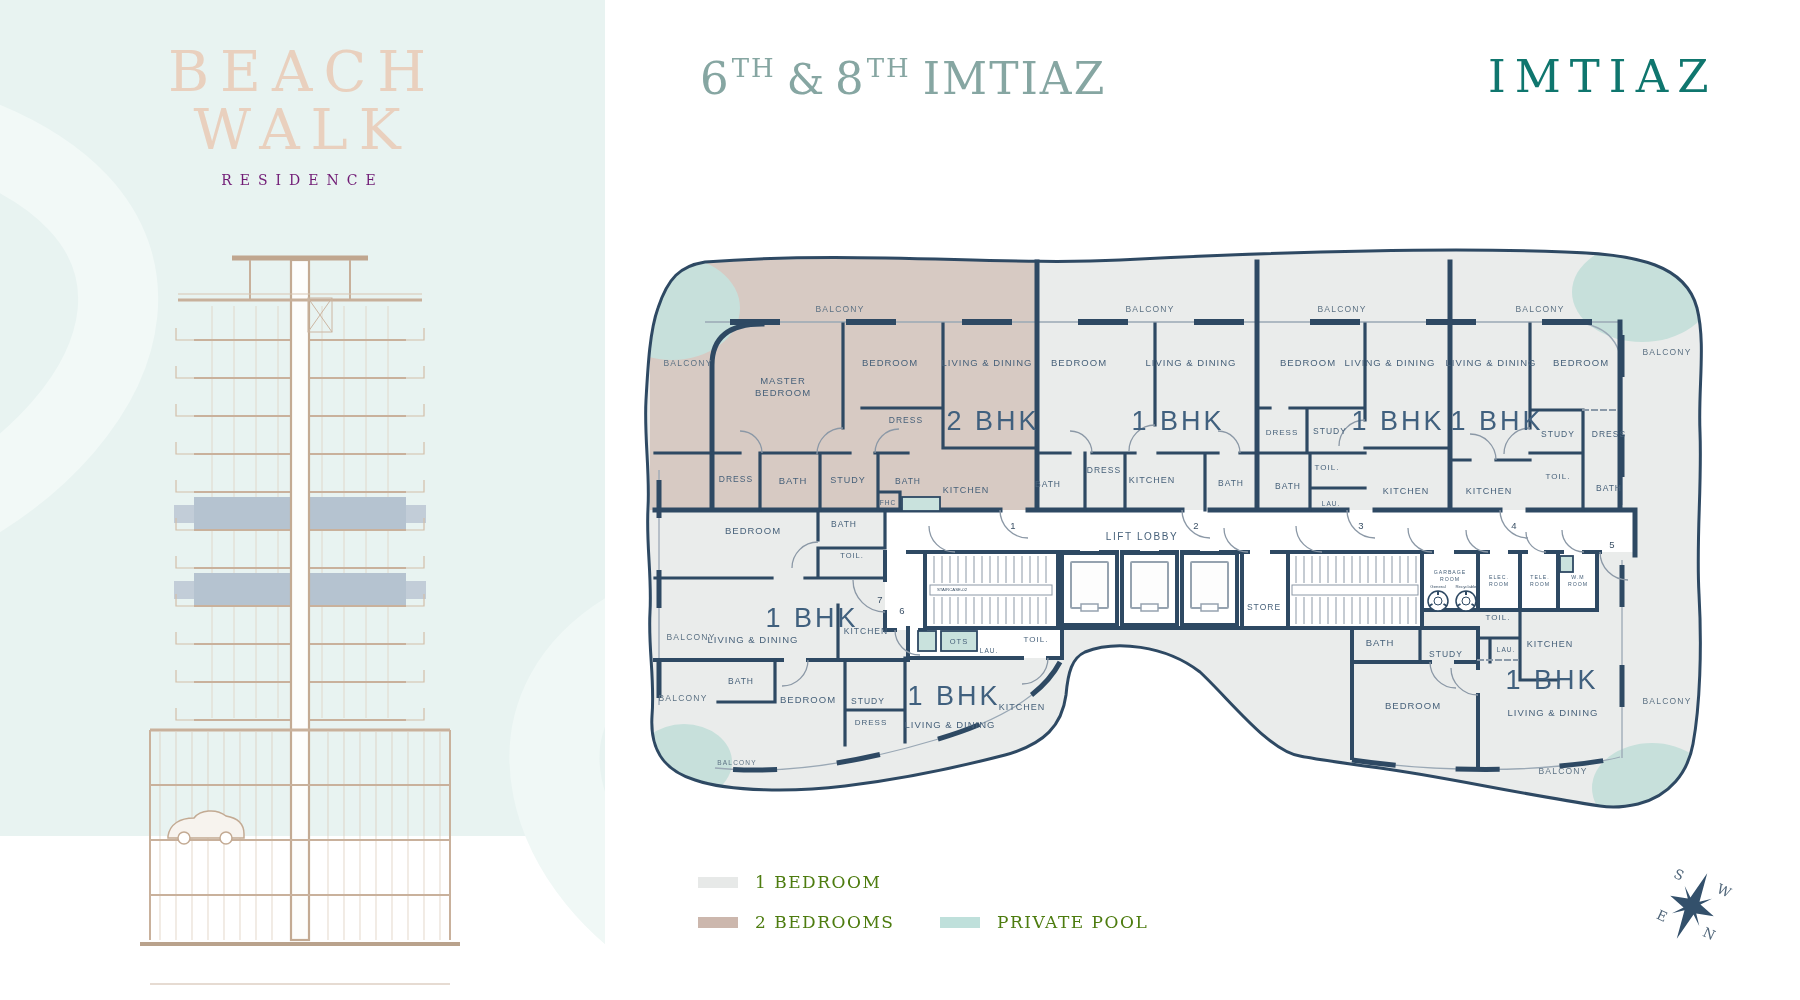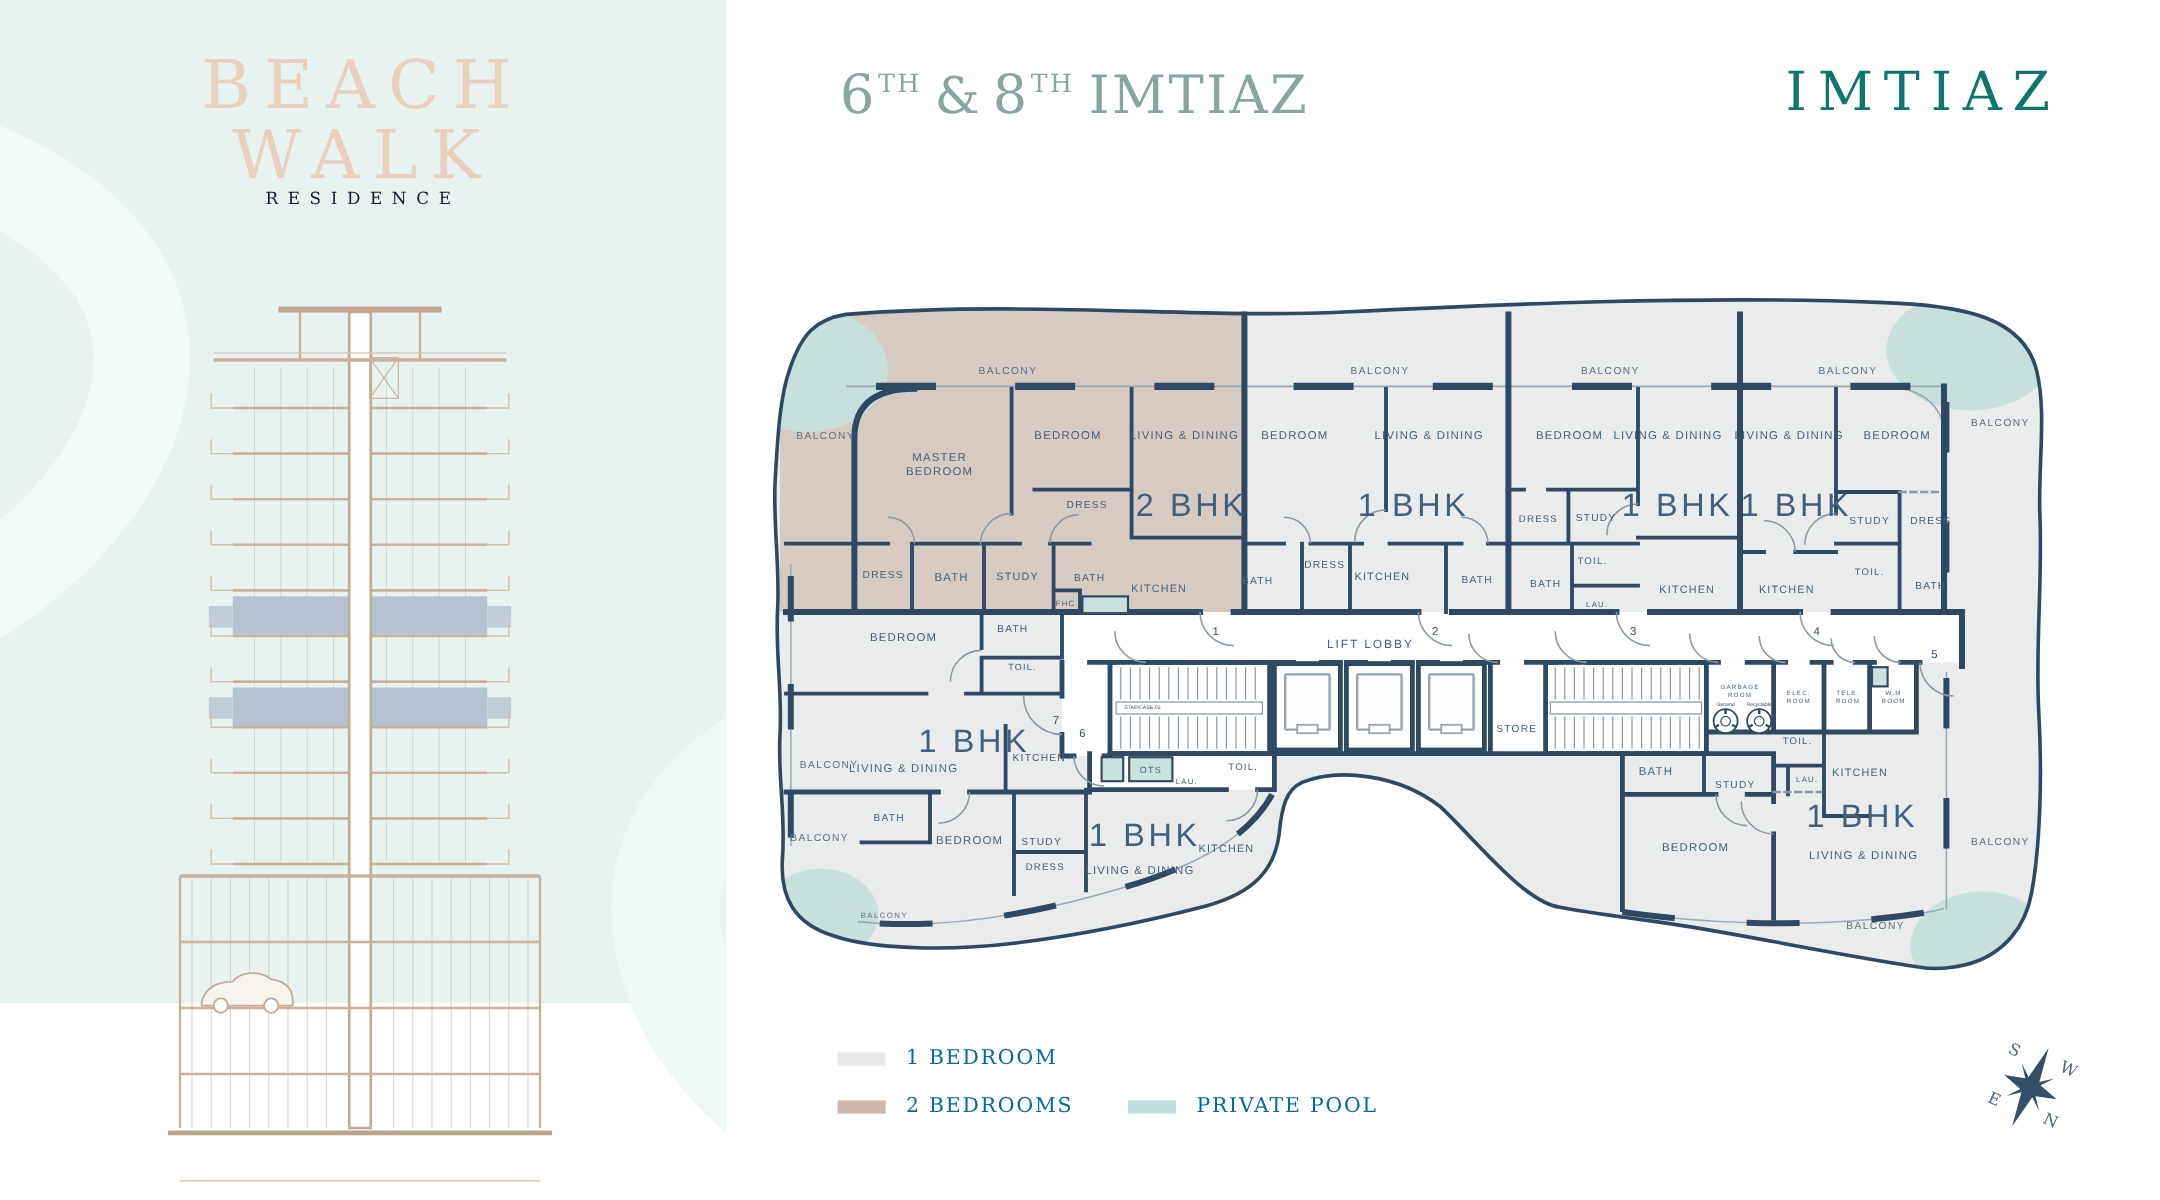--- a/index.html
+++ b/index.html
@@ -4,38 +4,38 @@
 <style>
   html,body{margin:0;padding:0;}
   body{width:1800px;height:1000px;position:relative;background:#ffffff;overflow:hidden;
        font-family:"Liberation Sans",sans-serif;}
   
   #sidebar{position:absolute;left:0;top:0;width:605px;height:836px;background:#e8f3f1;}
   #brandmark{position:absolute;left:0;top:44px;width:605px;text-align:center;
              font-family:"DejaVu Serif",serif;color:#e9d0be;}
   #brandmark .l1{font-size:56px;letter-spacing:11px;line-height:1.0;}
   #brandmark .l2{font-size:56px;letter-spacing:11px;line-height:1.0;margin-top:2px;}
-  #brandmark .l3{font-size:14px;letter-spacing:8px;color:#0f172a;}
+  #brandmark .l3{font-size:14px;letter-spacing:8px;margin-top:14px;color:#701a75;}
   
   #floor-title{position:absolute;left:700px;top:52px;font-family:"DejaVu Serif",serif;
                color:#86a6a2;letter-spacing:2px;}
   #floor-title .fnum{font-size:45px;}
-  #floor-title .fsup{font-size:21px;vertical-align:17px;margin:0 2px 0 1px;}
+  #floor-title .fsup{font-size:26px;vertical-align:17px;margin:0 2px 0 1px;}
   #floor-title .famp{font-size:42px;margin:0 9px;}
   #floor-title .fword{font-size:44px;margin-left:10px;}
   #brand-logo{position:absolute;left:1488px;top:50px;font-family:"DejaVu Serif",serif;
               font-size:45px;letter-spacing:9px;color:#0f766e;}
   
   #plan-svg{position:absolute;left:600px;top:215px;}
   #plan-svg text{font-family:"Liberation Sans",sans-serif;}
   
   #legend{position:absolute;left:698px;top:872px;width:560px;height:70px;}
   .legend-row{position:absolute;display:flex;align-items:center;}
   .legend-swatch{width:40px;height:11px;display:inline-block;}
-  .legend-label{font-family:"DejaVu Serif",serif;font-size:17px;color:#0369a1;
+  .legend-label{font-family:"DejaVu Serif",serif;font-size:17px;color:#4d7c0f;
                 letter-spacing:1.5px;margin-left:17px;}
   
   #compass{position:absolute;left:1618px;top:840px;}
   #compass text{font-family:"DejaVu Serif",serif;font-size:13.5px;fill:#4f6579;}
 </style>
 </head>
 <body>
 
 <div id="sidebar">
   <svg width="605" height="1000" viewBox="0 0 605 1000">

